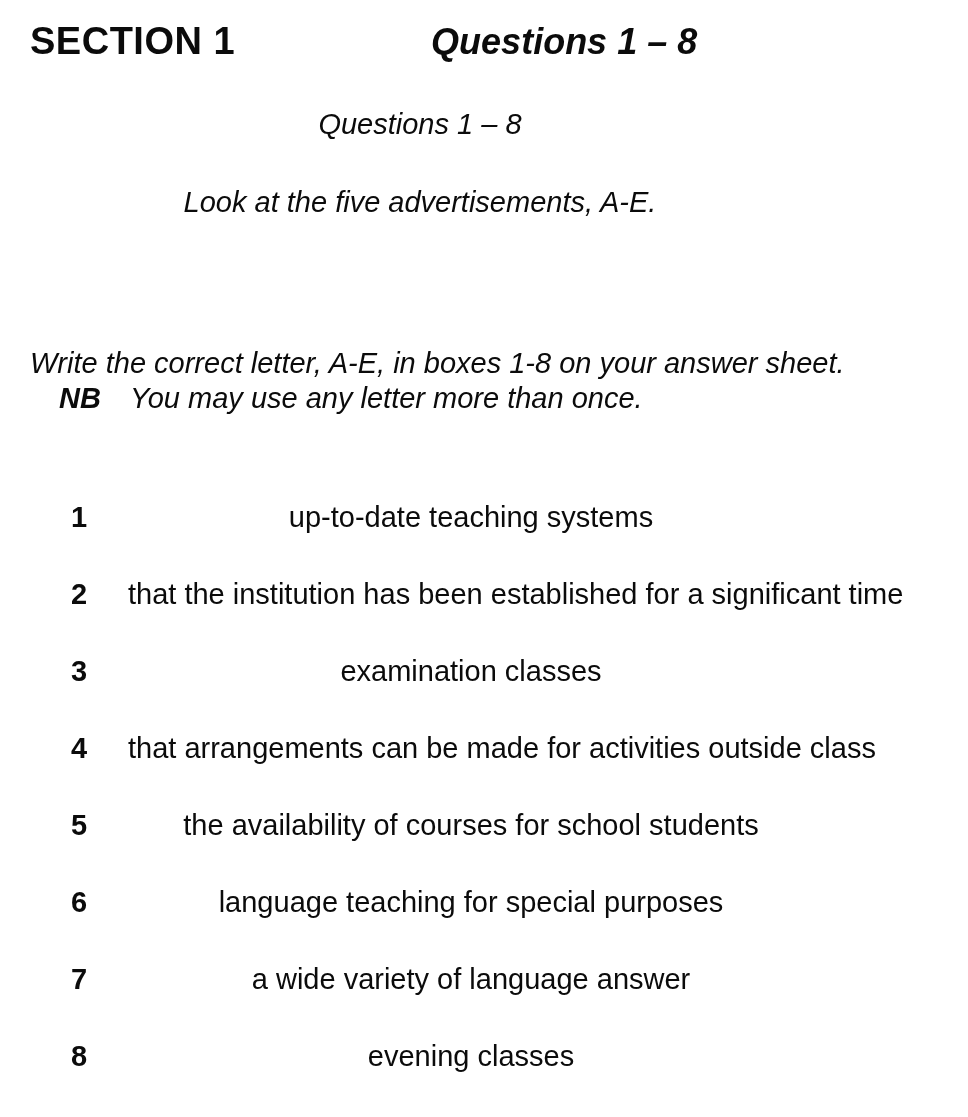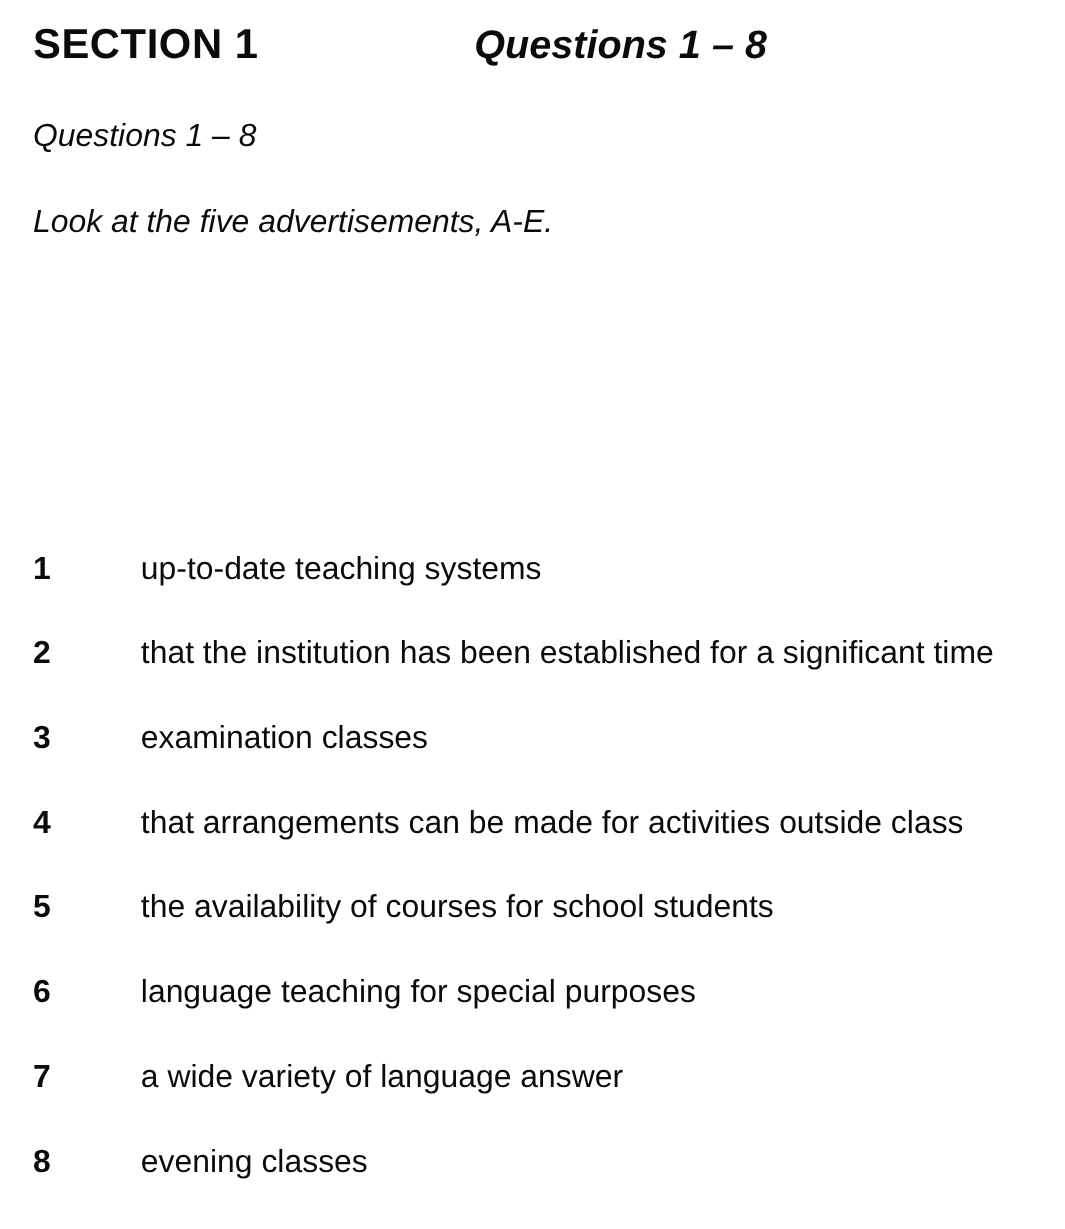--- a/index.html
+++ b/index.html
@@ -12,20 +12,21 @@
     height: 1117px;
     font-family: "Liberation Sans", sans-serif;
     color: #0b0b0b;
     overflow: hidden;
   }
   .page {
     position: relative;
     width: 820px;
     height: 1117px;
     background: #ffffff;
+    text-align: center;
   }
   
   .header-row {
     position: absolute;
     top: 20px;
     left: 30px;
     right: 10px;
     display: flex;
     align-items: baseline;
     white-space: nowrap;
@@ -99,20 +100,29 @@
     <span class="header-range">Questions 1 – 8</span>
   </div>
 
   <div class="para italic p-questions-range">Questions 1 – 8</div>
 
   <div class="para italic p-look">
     <span>Look at the five advertisements, </span><span class="bold-italic">A-E</span><span>.</span>
   </div>
 
 
+  <div class="para italic p-write">
+    <div>
+      <span>Write the correct letter, </span><span class="bold-italic">A-E</span><span>, in boxes 1-8 on your answer sheet.</span>
+    </div>
+    <div class="nb-line">
+      <span class="nb-label">NB</span>
+      <span>You may use any letter more than once.</span>
+    </div>
+  </div>
 
   <div class="questions">
 
     <div class="q-row">
       <span class="q-num">1</span>
       <span class="q-text">up-to-date teaching systems</span>
     </div>
 
     <div class="q-row">
       <span class="q-num">2</span>

